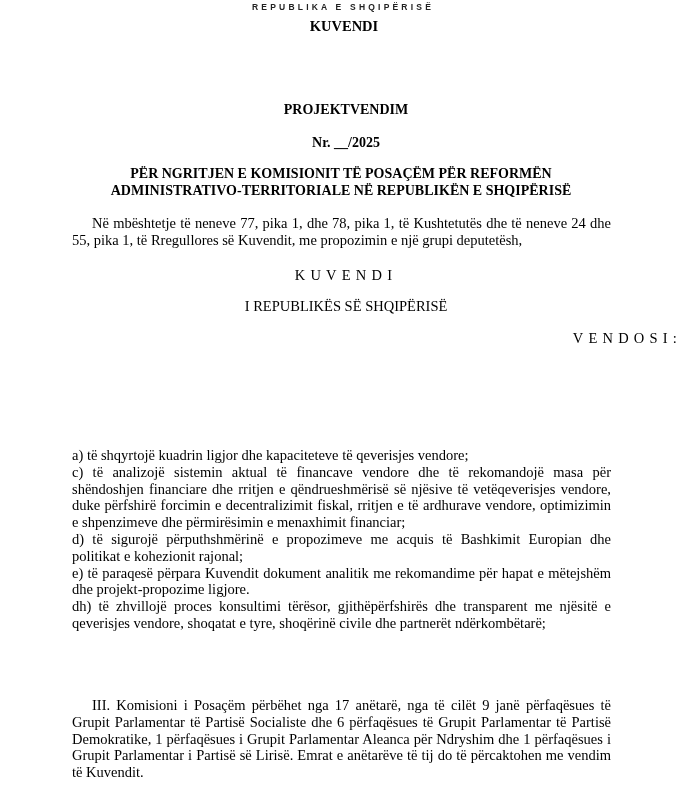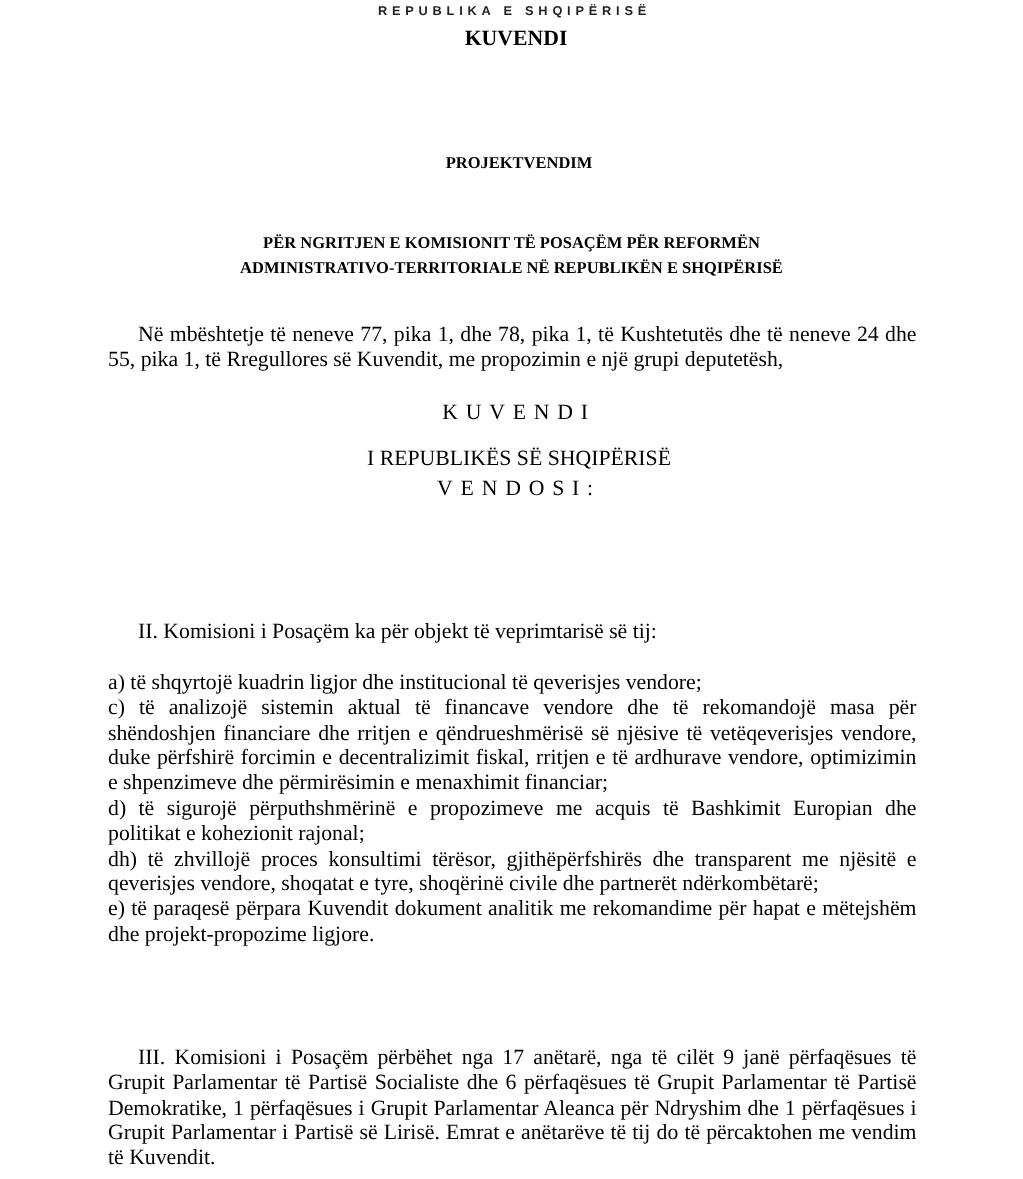--- a/index.html
+++ b/index.html
@@ -48,46 +48,46 @@
     line-height: 18px;
     padding-left: 6px;
     box-sizing: border-box;
   }
   .center-bold {
     position: absolute;
     left: 0;
     width: 682px;
     text-align: center;
     font-weight: bold;
-    font-size: 11px;
+    font-size: 14px;
     line-height: 17px;
   }
   .doc-type { top: 101px; padding-left: 10px; box-sizing: border-box; }
   .doc-number { top: 134px; padding-left: 10px; box-sizing: border-box; }
   .doc-title {
-    top: 154px;
+    top: 165px;
     line-height: 17px;
     padding-left: 0;
     box-sizing: border-box;
   }
   .doc-title div { white-space: nowrap; }
   .center-plain {
     position: absolute;
     left: 0;
     width: 682px;
     text-align: center;
     font-size: 14.5px;
     line-height: 17px;
     padding-left: 10px;
     box-sizing: border-box;
   }
   .spaced { letter-spacing: 5.2px; }
   .kuvendi-spaced { top: 267px; }
   .republika-plain { top: 298px; }
-  .vendosi-spaced { top: 318px; }
+  .vendosi-spaced { top: 330px; text-align: right; }
 
   .para {
     position: absolute;
     left: 72px;
     width: 539px;
     font-size: 14.5px;
     line-height: 16.8px;
     text-align: justify;
   }
   .para.indent { text-indent: 20px; }
@@ -101,38 +101,38 @@
 </style>
 </head>
 <body>
 
 <div class="page">
 
   <div class="header-republika">REPUBLIKA E SHQIPËRISË</div>
   <div class="header-kuvendi">KUVENDI</div>
 
   <div class="center-bold doc-type">PROJEKTVENDIM</div>
+  <div class="center-bold doc-number">Nr. __/2025</div>
 
   <div class="center-bold doc-title">
     <div>PËR NGRITJEN E KOMISIONIT TË POSAÇËM PËR REFORMËN</div>
     <div>ADMINISTRATIVO-TERRITORIALE NË REPUBLIKËN E SHQIPËRISË</div>
   </div>
 
   <div class="para indent last-left preamble">Në mbështetje të neneve 77, pika 1, dhe 78, pika 1, të Kushtetutës dhe të neneve 24 dhe 55, pika 1, të Rregullores së Kuvendit, me propozimin e një grupi deputetësh,</div>
 
   <div class="center-plain spaced kuvendi-spaced">KUVENDI</div>
   <div class="center-plain republika-plain">I REPUBLIKËS SË SHQIPËRISË</div>
   <div class="center-plain spaced vendosi-spaced">VENDOSI:</div>
 
 
-  <div class="para indent last-left article-2">II. Komisioni i Posaçëm ka për objekt të veprimtarisë së tij:</div>
 
   <div class="para list">
-    <div class="item last-left">a) të shqyrtojë kuadrin ligjor dhe institucional të qeverisjes vendore;</div>
+    <div class="item last-left">a) të shqyrtojë kuadrin ligjor dhe kapaciteteve të qeverisjes vendore;</div>
     <div class="item last-left">c) të analizojë sistemin aktual të financave vendore dhe të rekomandojë masa për shëndoshjen financiare dhe rritjen e qëndrueshmërisë së njësive të vetëqeverisjes vendore, duke përfshirë forcimin e decentralizimit fiskal, rritjen e të ardhurave vendore, optimizimin e shpenzimeve dhe përmirësimin e menaxhimit financiar;</div>
     <div class="item last-left">d) të sigurojë përputhshmërinë e propozimeve me acquis të Bashkimit Europian dhe politikat e kohezionit rajonal;</div>
+    <div class="item last-left">e) të paraqesë përpara Kuvendit dokument analitik me rekomandime për hapat e mëtejshëm dhe projekt-propozime ligjore.</div>
     <div class="item last-left">dh) të zhvillojë proces konsultimi tërësor, gjithëpërfshirës dhe transparent me njësitë e qeverisjes vendore, shoqatat e tyre, shoqërinë civile dhe partnerët ndërkombëtarë;</div>
-    <div class="item last-left">e) të paraqesë përpara Kuvendit dokument analitik me rekomandime për hapat e mëtejshëm dhe projekt-propozime ligjore.</div>
   </div>
 
   <div class="para indent last-left article-3">III. Komisioni i Posaçëm përbëhet nga 17 anëtarë, nga të cilët 9 janë përfaqësues të Grupit Parlamentar të Partisë Socialiste dhe 6 përfaqësues të Grupit Parlamentar të Partisë Demokratike, 1 përfaqësues i Grupit Parlamentar Aleanca për Ndryshim dhe 1 përfaqësues i Grupit Parlamentar i Partisë së Lirisë. Emrat e anëtarëve të tij do të përcaktohen me vendim të Kuvendit.</div>
 
 </div>
 
 </body></html>

